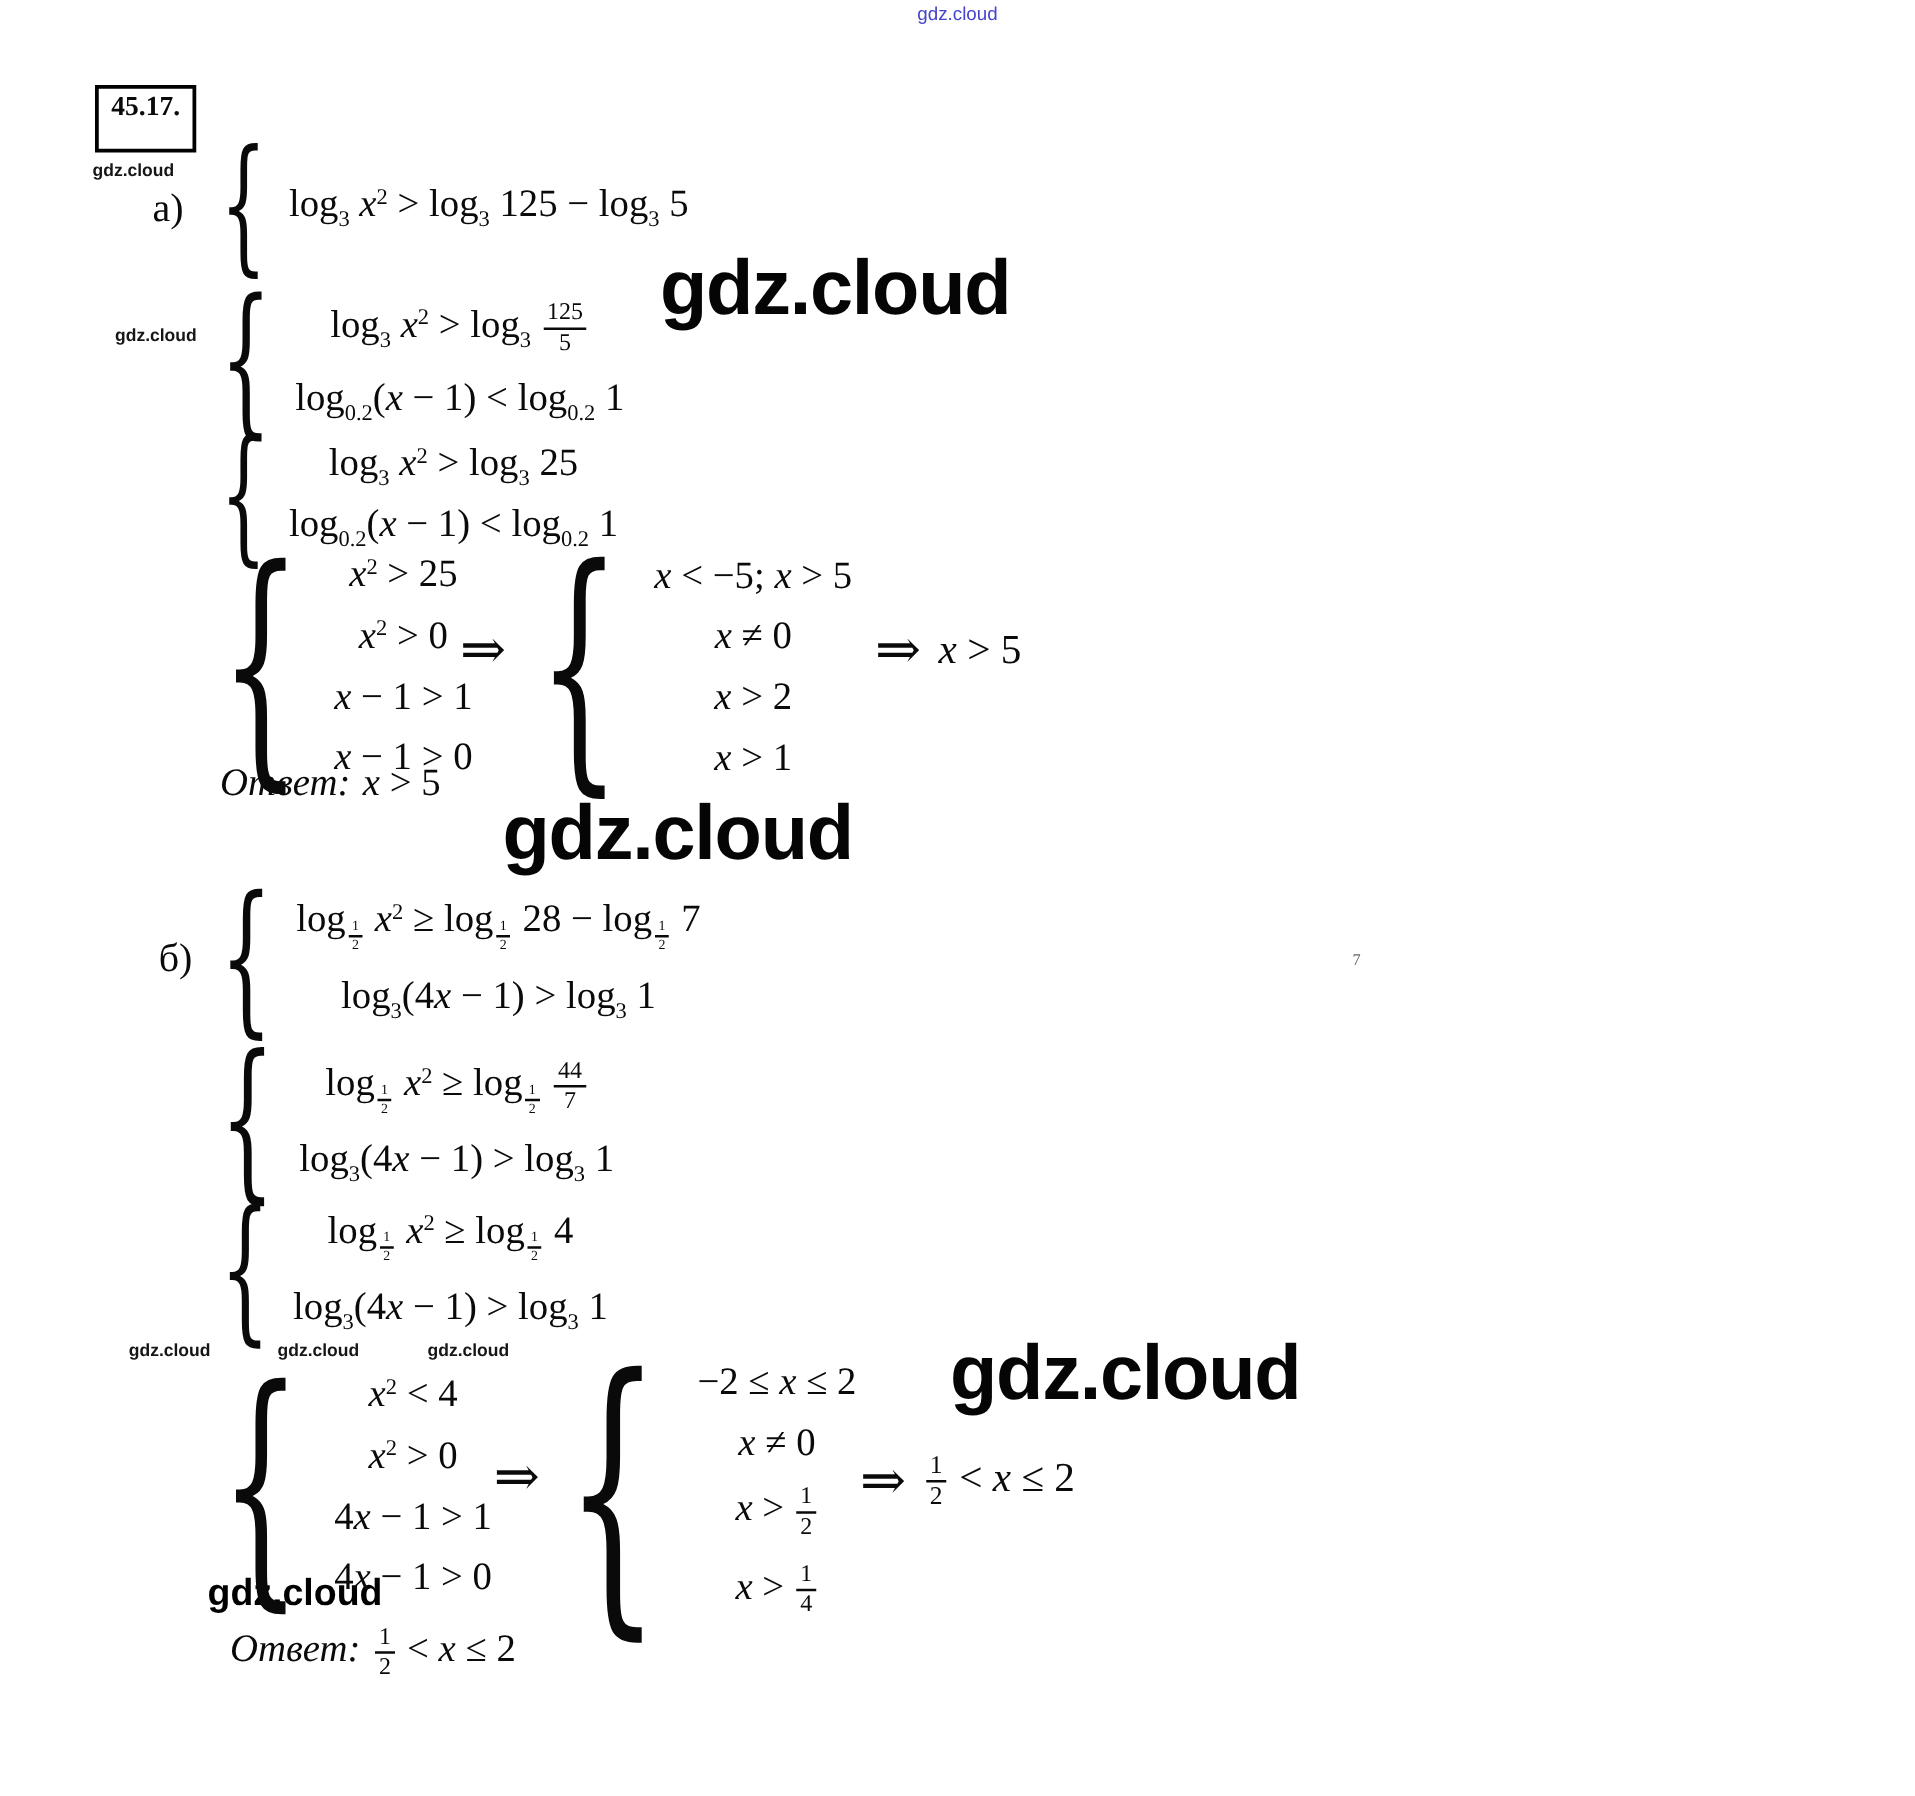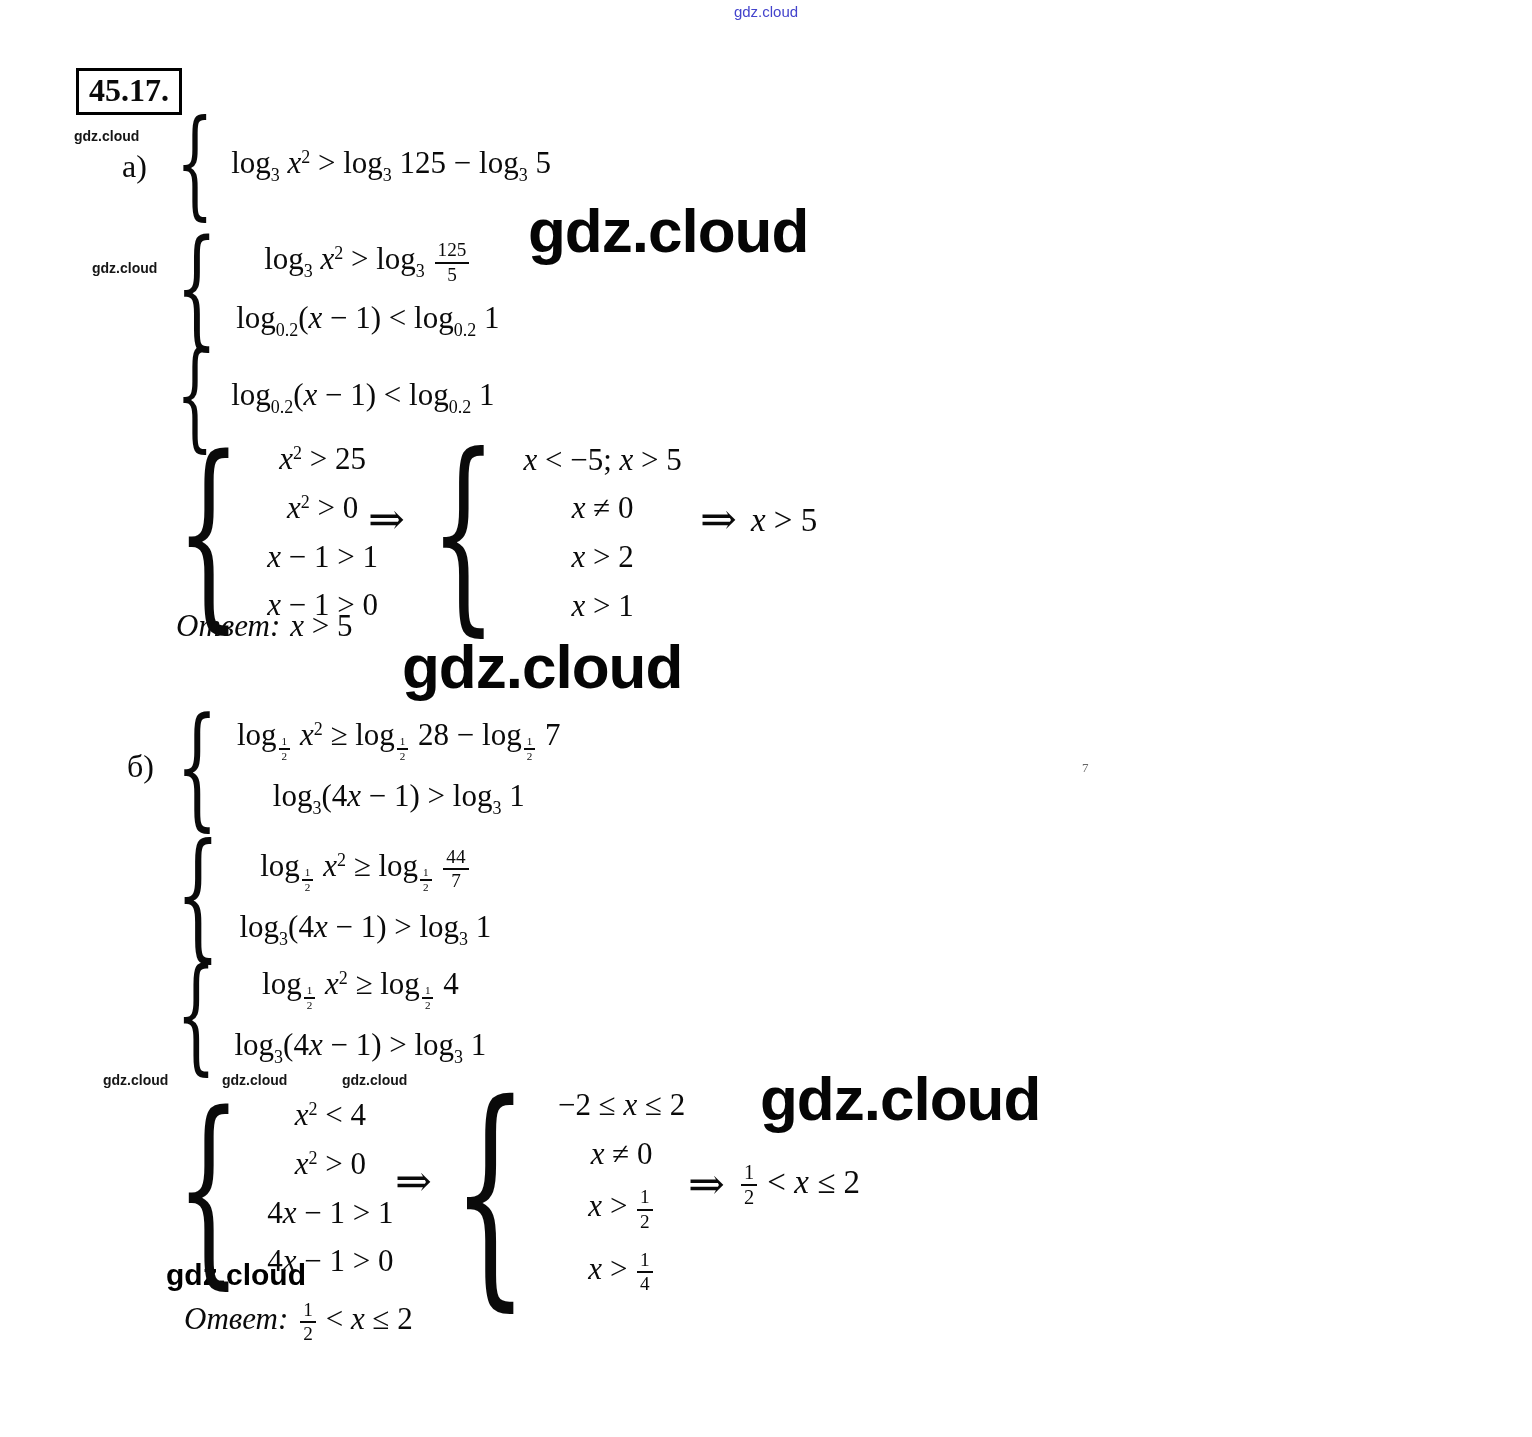--- a/index.html
+++ b/index.html
@@ -10,21 +10,21 @@
   .wm-top{position:absolute;left:50%;transform:translateX(-50%);top:3px;
           font-family:"Liberation Sans",sans-serif;font-size:15px;color:#4343cc;}
   .wm-small{position:absolute;font-family:"Liberation Sans",sans-serif;
             font-size:14px;font-weight:600;color:#161616;}
   .wm-big{position:absolute;font-family:"Liberation Sans",sans-serif;
           font-size:62px;font-weight:700;color:#050505;letter-spacing:-1px;line-height:1;}
   .wm-bold-md{position:absolute;font-family:"Liberation Sans",sans-serif;
           font-size:30px;font-weight:700;color:#000;}
 
   .problem-box{position:absolute;left:76px;top:68px;border:3px solid #000;
-               padding:1px 10px 3px;font-weight:700;font-size:32px;}
+               padding:1px 10px 21px;font-weight:700;font-size:22px;}
 
   .sec-label{position:absolute;font-size:32px;}
 
   
   .system{position:absolute;display:flex;align-items:center;}
   .brace{display:flex;align-items:center;line-height:1;font-family:"DejaVu Serif",serif;
          transform:scaleX(0.5);transform-origin:left center;margin-right:-0.22em;font-weight:400;}
   .lines{display:flex;flex-direction:column;justify-content:center;align-items:center;}
   .math{font-size:31px;}
   .mline{display:block;text-align:center;padding:5px 6px;line-height:1.25;white-space:nowrap;}
@@ -83,20 +83,21 @@
             <span class="fnum">125</span>
             <span class="fden">5</span>
           </span></div>
       <div class="mline">log<sub>0.2</sub>(<i>x</i> − 1) &lt; log<sub>0.2</sub> 1</div>
     </div>
   </div>
 
   <div class="system" style="left:176px;top:336px;">
     <span class="brace" style="font-size:118px;">{</span>
     <div class="lines math">
+      <div class="mline">log<sub>3</sub> <i>x</i><sup>2</sup> &gt; log<sub>3</sub> 25</div>
       <div class="mline">log<sub>0.2</sub>(<i>x</i> − 1) &lt; log<sub>0.2</sub> 1</div>
     </div>
   </div>
 
   <div class="system" style="left:176px;top:430px;">
     <span class="brace" style="font-size:205px;">{</span>
     <div class="lines math">
       <div class="mline"><i>x</i><sup>2</sup> &gt; 25</div>
       <div class="mline"><i>x</i><sup>2</sup> &gt; 0</div>
       <div class="mline"><i>x</i> − 1 &gt; 1</div>

